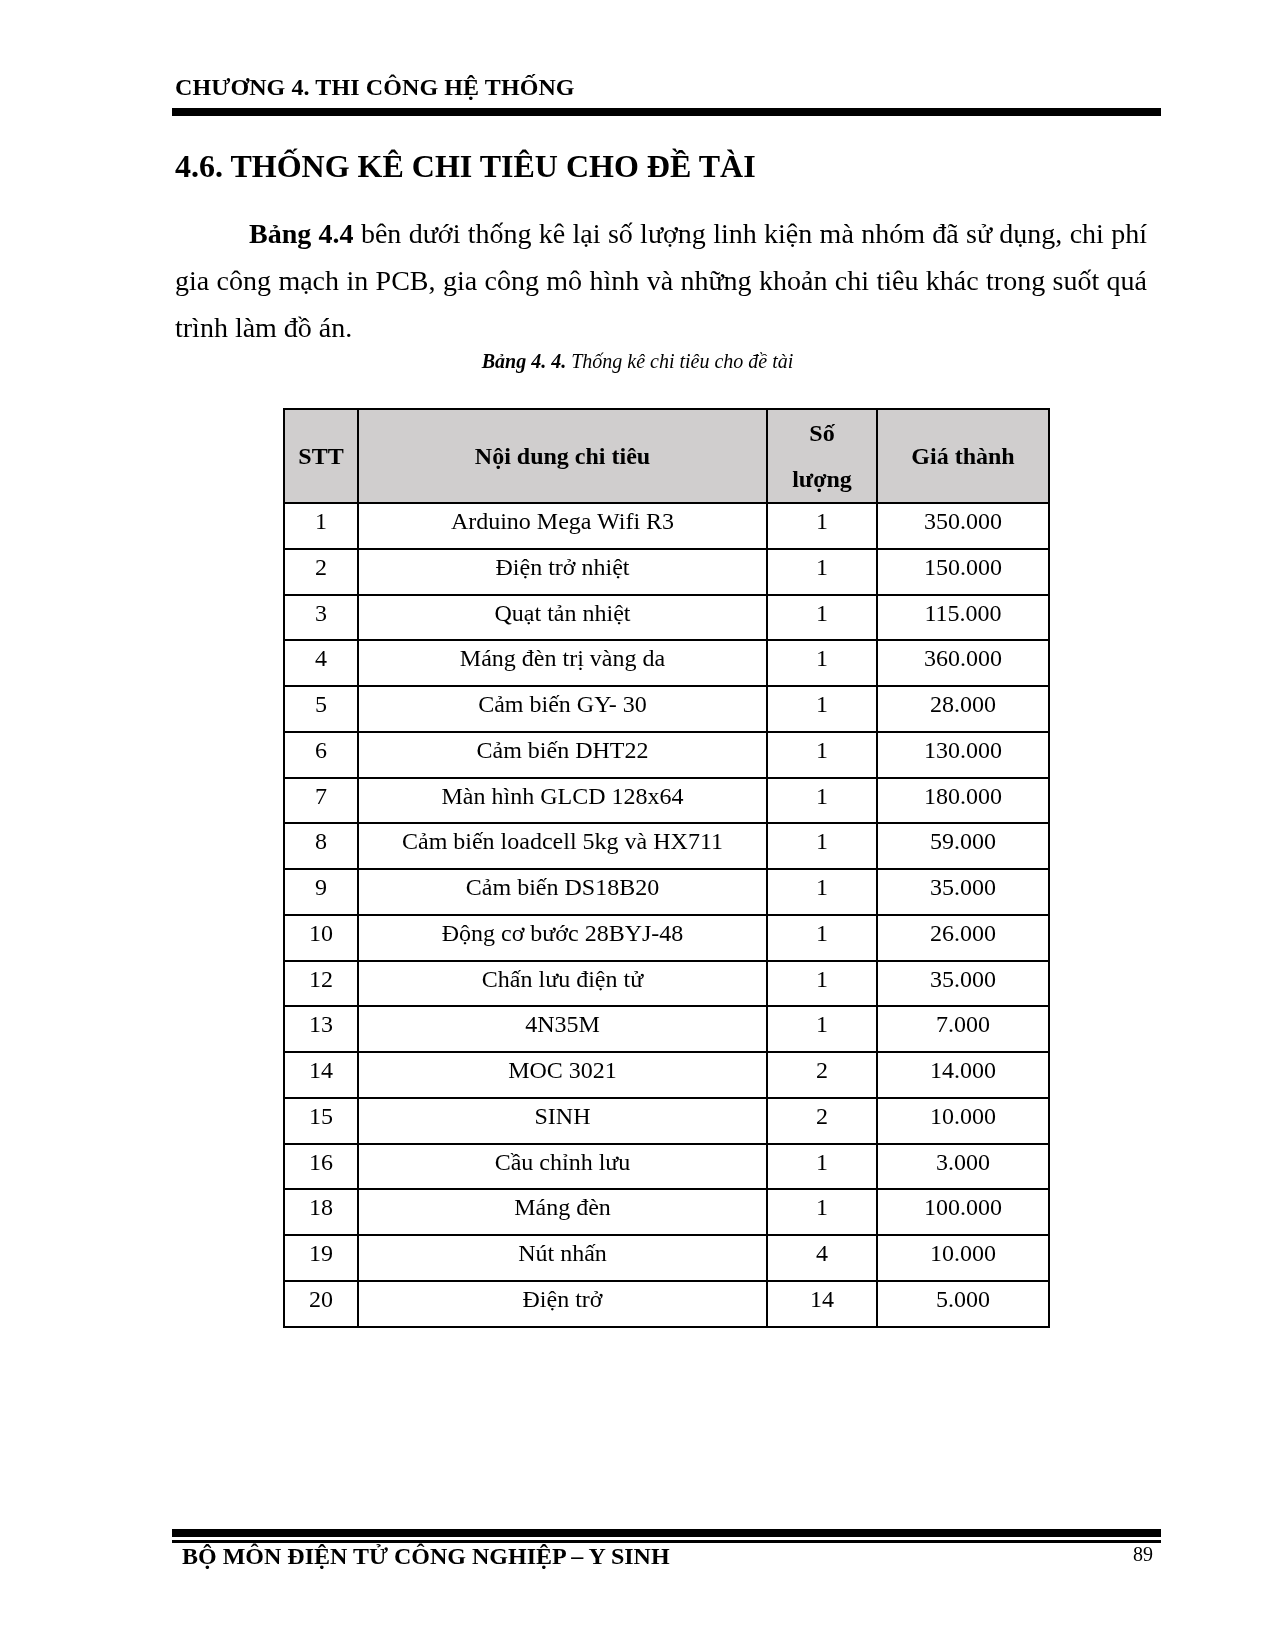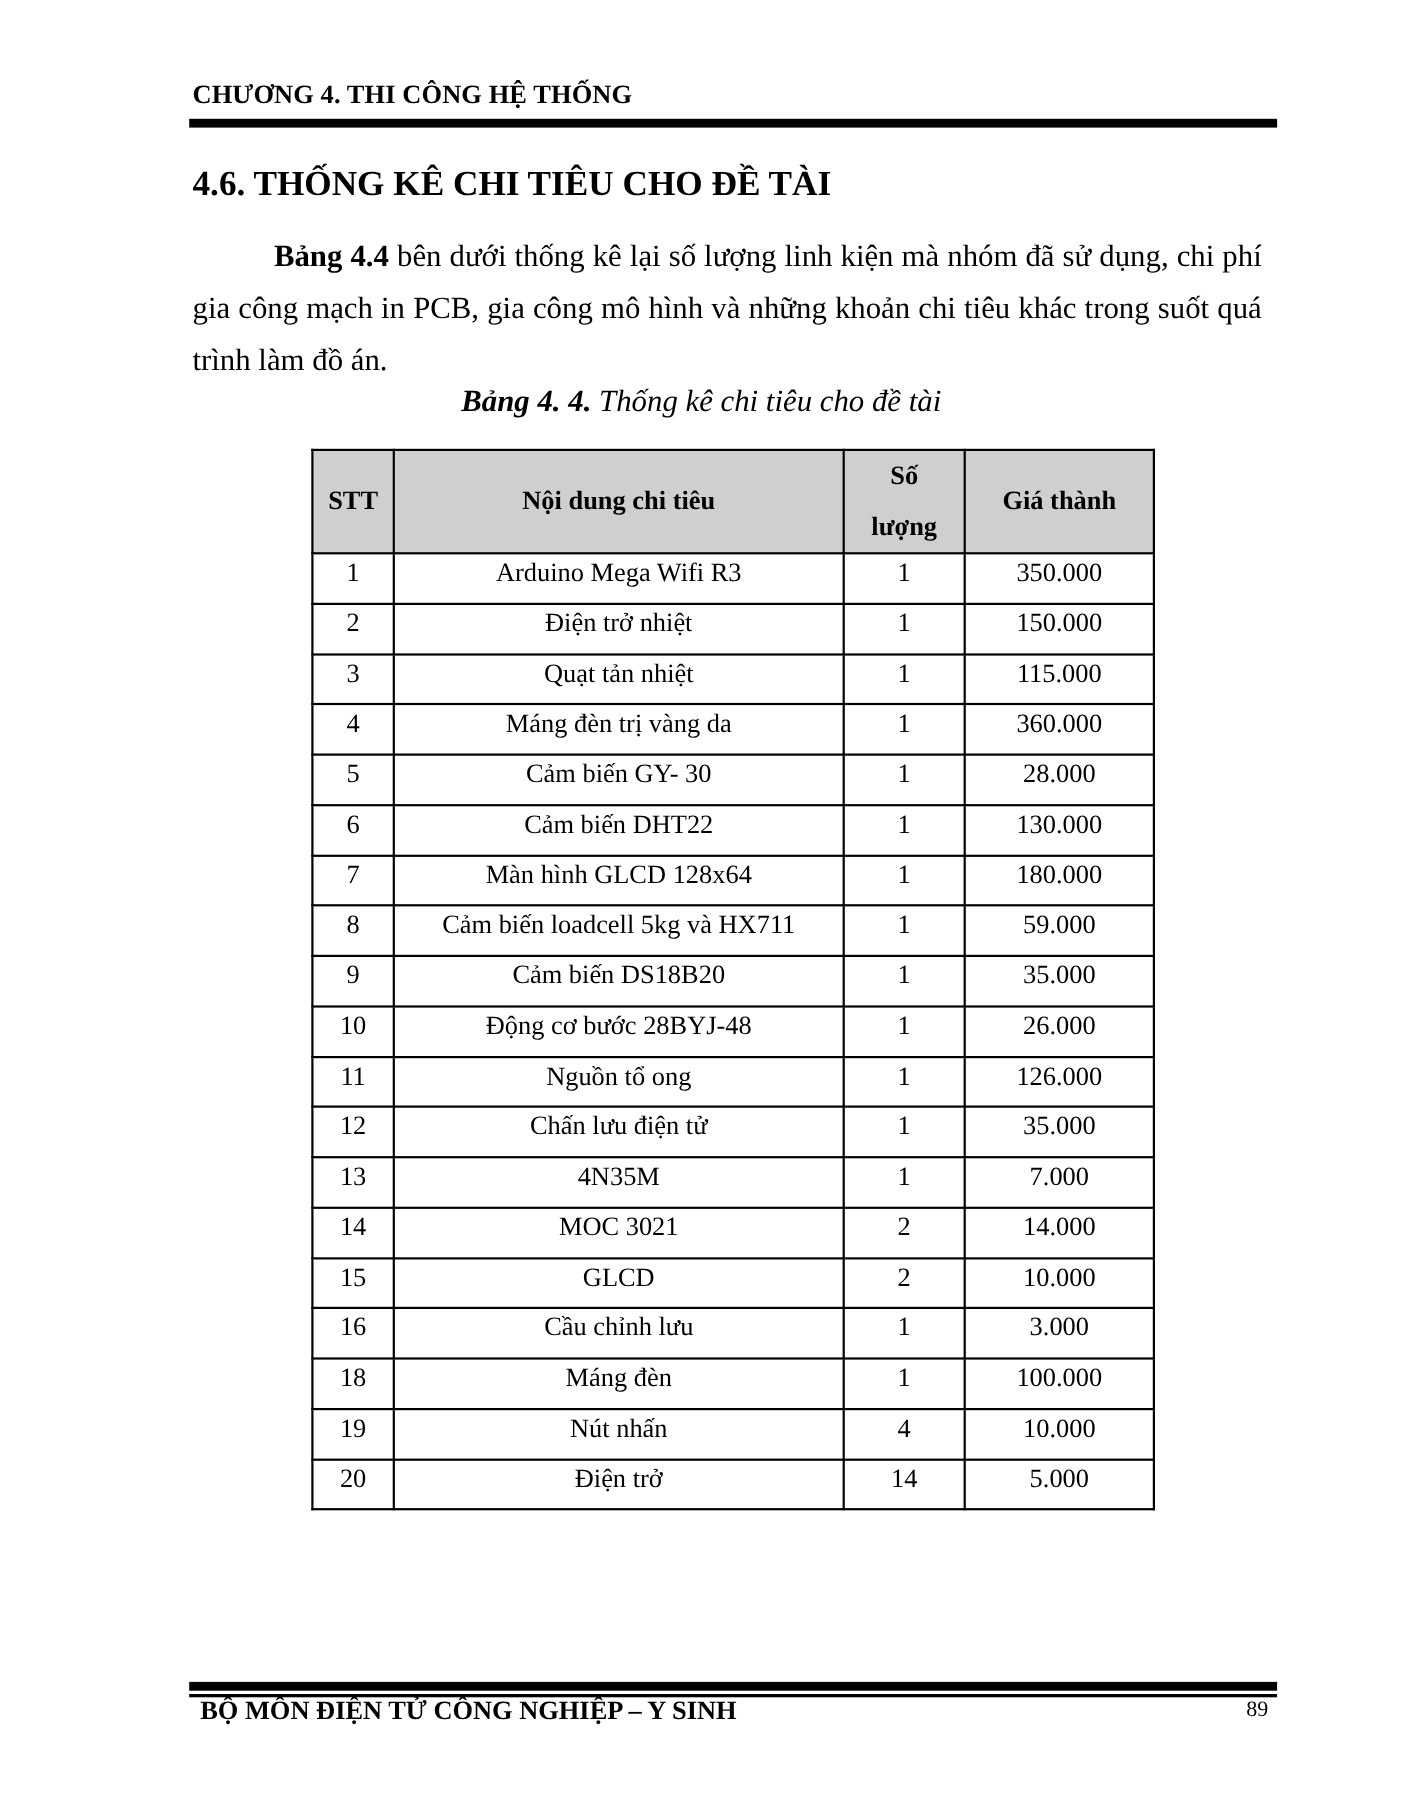--- a/index.html
+++ b/index.html
@@ -18,21 +18,21 @@
       position: absolute; left: 175px; top: 148px;
       font-size: 32px; font-weight: bold;
     }
     .para {
       position: absolute; left: 175px; top: 210px; width: 972px;
       font-size: 28px; line-height: 47px; text-align: justify;
     }
     .para .indent { display: inline-block; width: 74px; }
     .caption {
       position: absolute; left: 0; width: 1275px; top: 350px; text-align: center;
-      font-size: 28px; font-style: italic;
+      font-size: 20px; font-style: italic;
     }
     .caption b { font-weight: bold; }
     table.expense {
       position: absolute; left: 283px; top: 408px;
       border-collapse: collapse; font-size: 24px;
     }
     table.expense th, table.expense td {
       border: 2px solid #000; text-align: center; vertical-align: middle; padding: 0;
     }
     table.expense th {
@@ -133,46 +133,40 @@
         <td class="c3">1</td>
         <td class="c4">35.000</td>
       </tr>
       <tr>
         <td class="c1">10</td>
         <td class="c2">Động cơ bước 28BYJ-48</td>
         <td class="c3">1</td>
         <td class="c4">26.000</td>
       </tr>
       <tr>
-        <td class="c1">11</td>
-        <td class="c2">Nguồn tổ ong</td>
-        <td class="c3">1</td>
-        <td class="c4">126.000</td>
-      </tr>
-      <tr>
         <td class="c1">12</td>
         <td class="c2">Chấn lưu điện tử</td>
         <td class="c3">1</td>
         <td class="c4">35.000</td>
       </tr>
       <tr>
         <td class="c1">13</td>
         <td class="c2">4N35M</td>
         <td class="c3">1</td>
         <td class="c4">7.000</td>
       </tr>
       <tr>
         <td class="c1">14</td>
         <td class="c2">MOC 3021</td>
         <td class="c3">2</td>
         <td class="c4">14.000</td>
       </tr>
       <tr>
         <td class="c1">15</td>
-        <td class="c2">GLCD</td>
+        <td class="c2">SINH</td>
         <td class="c3">2</td>
         <td class="c4">10.000</td>
       </tr>
       <tr>
         <td class="c1">16</td>
         <td class="c2">Cầu chỉnh lưu</td>
         <td class="c3">1</td>
         <td class="c4">3.000</td>
       </tr>
       <tr>

